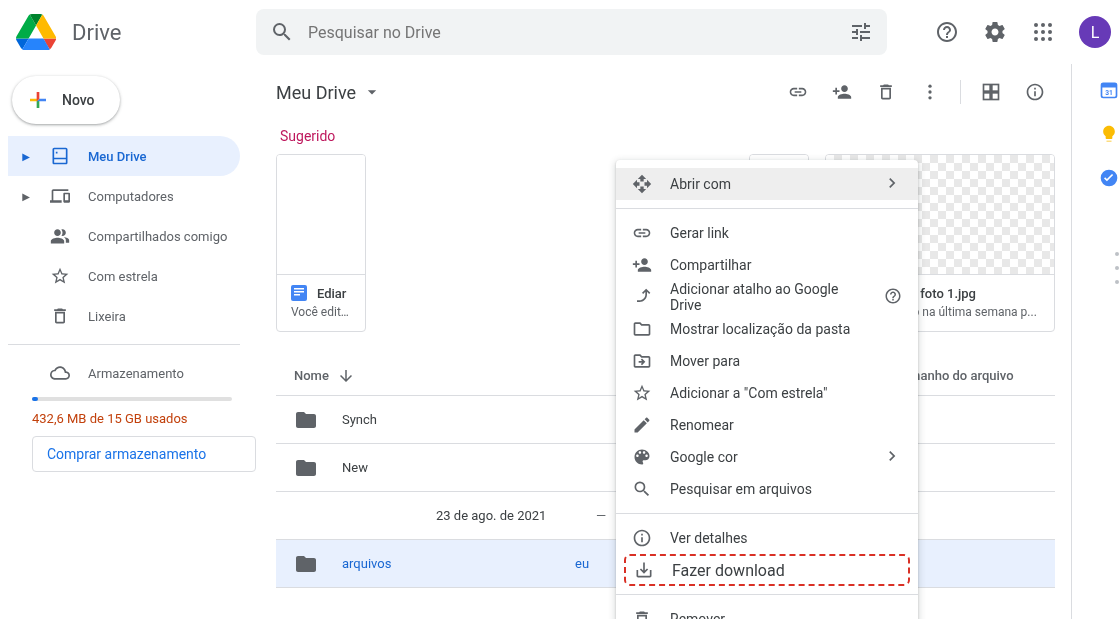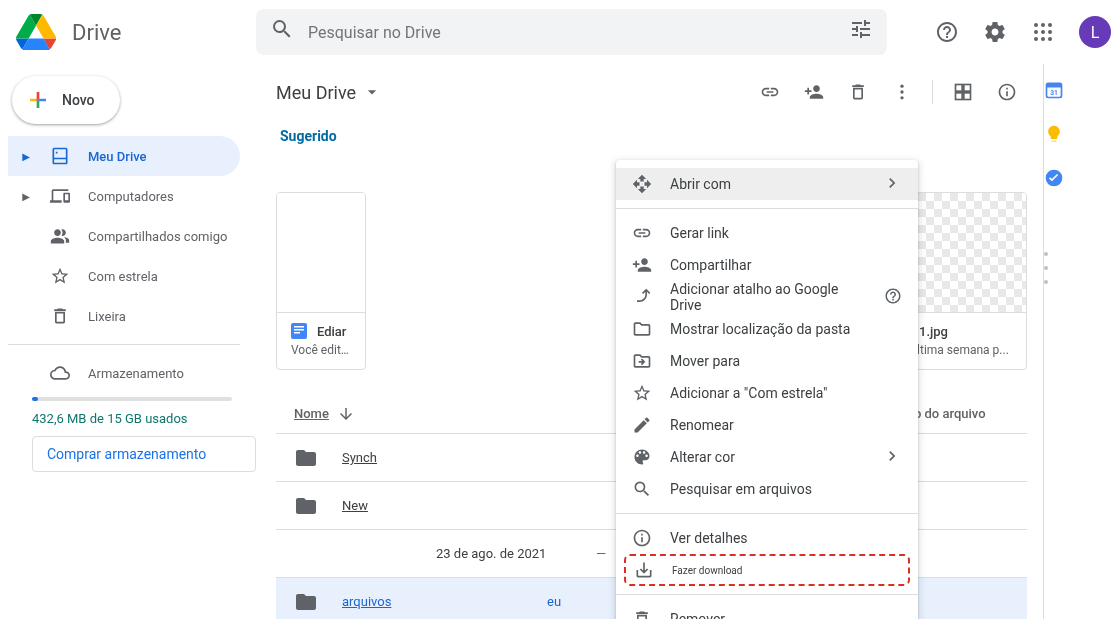--- a/index.html
+++ b/index.html
@@ -4,69 +4,69 @@
 <style>
   * { box-sizing: border-box; margin: 0; padding: 0; font-family: 'Roboto', Arial, sans-serif; }
   body { width: 1119px; height: 619px; overflow: hidden; background: #fff; color: #3c4043; position: relative; }
 
   
   .header { height: 64px; display: flex; align-items: center; padding: 0 8px 0 16px; }
   .header-logo { display: flex; align-items: center; gap: 16px; width: 240px; }
   .header-logo svg { width: 40px; height: 40px; }
   .header-logo-text { font-size: 22px; color: #5f6368; }
   .search-wrap { flex: 1; max-width: 720px; }
-  .search { background: #f1f3f4; border-radius: 8px; height: 46px; display: flex; padding: 0 6px; gap: 6px; }
+  .search { background: #f1f3f4; border-radius: 8px; height: 46px; display: flex; align-items: center; padding: 0 6px; gap: 6px; }
   .search .icon-btn { width: 40px; height: 40px; display:flex; align-items:center; justify-content:center; border-radius:50%; }
   .search input { flex: 1; border: none; background: transparent; outline: none; font-size: 16px; color: #5f6368; }
   .header-icons { display: flex; align-items: center; gap: 8px; margin-left: 40px; }
   .hicon { width: 40px; height: 40px; display:flex; align-items:center; justify-content:center; border-radius:50%; cursor:pointer; color:#5f6368;}
   .avatar { width: 32px; height: 32px; border-radius: 50%; background: #673ab7; color: #fff; display:flex;align-items:center;justify-content:center; font-size: 16px; margin-left: 8px;}
 
   
   .body { display: flex; height: calc(100% - 64px); }
   .sidebar { width: 256px; padding: 8px 0 0 8px; display:flex; flex-direction:column; }
   .new-btn { margin: 4px 0 12px 4px; width: 108px; height: 48px; border-radius: 24px; box-shadow: 0 1px 2px rgba(60,64,67,.3), 0 1px 3px 1px rgba(60,64,67,.15); background:#fff; display:flex; align-items:center; gap:12px; padding: 0 20px 0 14px; cursor:pointer; font-size:14px; font-weight:500; color:#3c4043; }
   .side-item { display:flex; align-items:center; height:40px; border-radius: 0 20px 20px 0; padding-left: 12px; gap: 18px; font-size: 13px; color:#5f6368; cursor:pointer; margin-right: 16px; }
   .side-item .exp { width: 12px; display:flex; align-items:center; justify-content:center; color:#5f6368; font-size:10px;}
   .side-item .sic { width: 20px; display:flex; align-items:center; justify-content:center; }
   .side-item.active { background: #e8f0fe; color:#1967d2; font-weight:500;}
   .side-item.active .sic svg, .side-item.active .exp { color:#1967d2; }
   .side-divider { border-top: 1px solid #dadce0; margin: 8px 16px 8px 0; }
   .storage-bar { height: 4px; background: #e0e0e0; border-radius: 2px; margin: 4px 24px 0 24px; position:relative;}
   .storage-bar::after { content:''; position:absolute; left:0; top:0; height:100%; width: 3%; background:#1a73e8; border-radius:2px;}
-  .storage-text { font-size: 13px; color:#0f766e; padding: 10px 0 10px 24px;}
+  .storage-text { font-size: 13px; color:#c2410c; padding: 10px 0 10px 24px;}
   .buy-btn { margin-left: 24px; border: 1px solid #dadce0; border-radius: 4px; padding: 8px 14px; font-size: 14px; color:#1a73e8; display:inline-block; cursor:pointer; line-height: 1.3; }
 
   
   .main { flex: 1; display:flex; }
   .content { flex: 1; padding: 0 16px 0 20px; position: relative; }
-  .side-panel { width: 76px; border-left: 1px solid #dadce0; display:flex; flex-direction:column; align-items:flex-start; padding-top: 16px; gap: 24px;}
+  .side-panel { width: 48px; border-left: 1px solid #dadce0; display:flex; flex-direction:column; align-items:flex-end; padding-top: 16px; gap: 24px;}
   .side-panel .pic { width: 20px; height: 20px; display:block; cursor:pointer;}
   .side-panel .dots { margin-top: 40px; display:flex; flex-direction:column; gap:10px;}
   .side-panel .dots span { width:4px; height:4px; background:#bdc1c6; border-radius:50%;}
 
   .titlebar { display:flex; align-items:center; justify-content: space-between; height: 48px; padding-top: 8px;}
   .crumbs { display:flex; align-items:center; gap: 6px; font-size: 18px; color:#3c4043; cursor:pointer;}
   .crumbs svg { color:#5f6368;}
   .toolbar { display:flex; align-items:center; gap: 4px;}
   .tbtn { width: 40px; height:40px; display:flex; align-items:center; justify-content:center; color:#5f6368; cursor:pointer; border-radius:50%;}
   .tdiv { width:1px; height: 24px; background: #dadce0; margin: 0 6px;}
 
-  .suggested { font-size: 14px; font-weight: 700; color:#0369a1; padding: 16px 0 10px 4px;}
+  .suggested { font-size: 14px; font-weight: 400; color:#be185d; padding: 16px 0 10px 4px;}
   .cards { display:flex; gap: 16px; }
-  .card { width: 230px; border: 1px solid #dadce0; border-radius: 4px; overflow:hidden;margin-top:38px; }
+  .card { width: 230px; border: 1px solid #dadce0; border-radius: 4px; overflow:hidden; }
   .card-thumb { height: 120px; background: #fff; border-bottom: 1px solid #dadce0;}
   .card-thumb.checker { background-image: linear-gradient(45deg,#e8e8e8 25%,transparent 25%),linear-gradient(-45deg,#e8e8e8 25%,transparent 25%),linear-gradient(45deg,transparent 75%,#e8e8e8 75%),linear-gradient(-45deg,transparent 75%,#e8e8e8 75%); background-size:16px 16px; background-position:0 0,0 8px,8px -8px,-8px 0;}
   .card-info { padding: 10px 14px 12px 14px; }
   .card-info .ct { display:flex; align-items:center; gap:10px; font-size:13px; font-weight:500; color:#3c4043; overflow:hidden; white-space:nowrap; text-overflow:ellipsis;}
   .card-info .cs { font-size: 12px; color:#5f6368; margin-top: 4px; overflow:hidden; white-space:nowrap; text-overflow:ellipsis;}
   .doc-ic { width:16px; height:16px; display:inline-flex; align-items:center; justify-content:center;}
 
   .list-header { display:flex; align-items:center; height: 40px; font-size: 13px; font-weight:500; color:#5f6368; border-bottom: 1px solid #dadce0; margin-top: 24px;}
-  .col-name { flex: 1; display:flex; align-items:center; gap: 8px; padding-left: 18px; text-decoration: underline;}
+  .col-name { flex: 1; display:flex; align-items:center; gap: 8px; padding-left: 18px;}
   .col-owner { width: 160px;}
   .col-mod { width: 160px;}
   .col-size { width: 160px;}
   .row { display:flex; align-items:center; height: 48px; font-size: 13px; color:#3c4043; border-bottom: 1px solid #dadce0;}
   .row .col-name { gap: 24px;}
   .row.selected { background: #e8f0fe; color:#1967d2;}
   .row.selected .col-mod { color:#1967d2; }
   .folder-ic { width: 24px; height:24px; color:#5f6368;}
   .dash { color:#5f6368;}
 
@@ -441,21 +441,21 @@
               </svg>
             </span>
             <span>Renomear</span>
           </div>
         <div class="cm-item">
             <span class="cm-ic">
               <svg width="20" height="20" viewBox="0 0 24 24" fill="currentColor">
                 <path d="M12 3c-4.97 0-9 4.03-9 9s4.03 9 9 9c.83 0 1.5-.67 1.5-1.5 0-.39-.15-.74-.39-1.01-.23-.26-.38-.61-.38-.99 0-.83.67-1.5 1.5-1.5H16c2.76 0 5-2.24 5-5 0-4.42-4.03-8-9-8zm-5.5 9c-.83 0-1.5-.67-1.5-1.5S5.67 9 6.5 9 8 9.67 8 10.5 7.33 12 6.5 12zm3-4C8.67 8 8 7.33 8 6.5S8.67 5 9.5 5s1.5.67 1.5 1.5S10.33 8 9.5 8zm5 0c-.83 0-1.5-.67-1.5-1.5S13.67 5 14.5 5s1.5.67 1.5 1.5S15.33 8 14.5 8zm3 4c-.83 0-1.5-.67-1.5-1.5S16.67 9 17.5 9s1.5.67 1.5 1.5-.67 1.5-1.5 1.5z"></path>
               </svg>
             </span>
-            <span>Alterar cor</span>
+            <span>Google cor</span>
             <span class="chev"><svg width="20" height="20" viewBox="0 0 24 24" fill="currentColor">
                 <path d="M10 6L8.59 7.41 13.17 12l-4.58 4.59L10 18l6-6z"></path>
               </svg></span>
           </div>
         <div class="cm-item">
             <span class="cm-ic">
               <svg width="20" height="20" viewBox="0 0 24 24" fill="currentColor">
                 <path d="M15.5 14h-.79l-.28-.27A6.471 6.471 0 0016 9.5 6.5 6.5 0 109.5 16c1.61 0 3.09-.59 4.23-1.57l.27.28v.79l5 4.99L20.49 19l-4.99-5zm-6 0C7.01 14 5 11.99 5 9.5S7.01 5 9.5 5 14 7.01 14 9.5 11.99 14 9.5 14z"></path>
               </svg>
             </span>
@@ -469,21 +469,21 @@
               </svg>
             </span>
             <span>Ver detalhes</span>
           </div>
         <div class="highlight-dl">
             <span class="cm-ic">
               <svg width="20" height="20" viewBox="0 0 24 24" fill="currentColor">
                 <path d="M19 12v7H5v-7H3v7c0 1.1.9 2 2 2h14c1.1 0 2-.9 2-2v-7h-2zm-6 .67l2.59-2.58L17 11.5l-5 5-5-5 1.41-1.41L11 12.67V3h2z"></path>
               </svg>
             </span>
-            <span style="font-size:10px;">Fazer download</span>
+            <span style="font-size:16px;">Fazer download</span>
           </div>
         <div class="cm-div"></div>
         <div class="cm-item">
             <span class="cm-ic">
               <svg width="20" height="20" viewBox="0 0 24 24" fill="currentColor">
                 <path d="M16 9v10H8V9h8m-1.5-6h-5l-1 1H5v2h14V4h-3.5l-1-1zM18 7H6v12c0 1.1.9 2 2 2h8c1.1 0 2-.9 2-2V7z"></path>
               </svg>
             </span>
             <span>Remover</span>
           </div>

